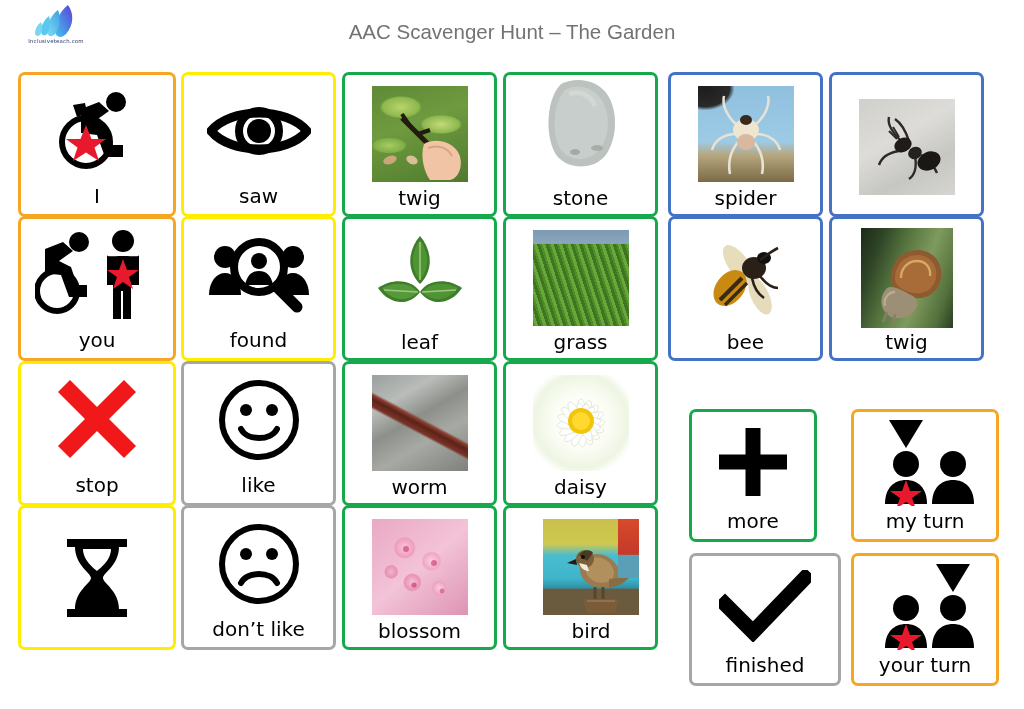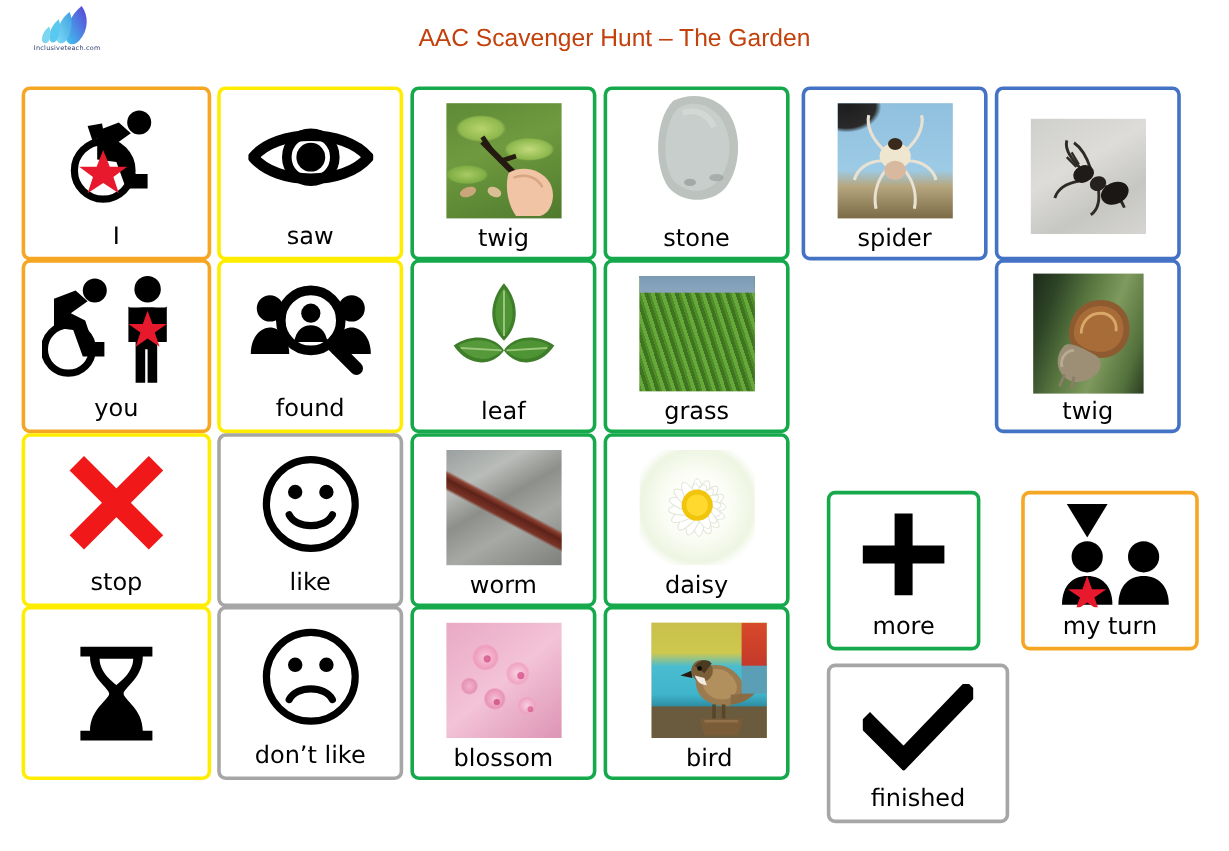--- a/index.html
+++ b/index.html
@@ -41,21 +41,21 @@
     color: #2a3a6b;
     font-family: "DejaVu Sans", sans-serif;
     white-space: nowrap;
   }
   #page-title {
     position: absolute;
     left: 0; top: 20px;
     width: 1024px;
     text-align: center;
     font-size: 20.5px;
-    color: #c2410c;
+    color: #737373;
     font-family: "Liberation Sans", sans-serif;
     font-weight: 400;
   }
 
   
   #board {
     position: absolute;
     left: 0; top: 0;
     width: 1024px; height: 709px;
   }
@@ -331,20 +331,41 @@
     <div class="label">leaf</div>
   </div>
 
   <div class="card photo" style="left:503px; top:216px; width:155px; height:145px; border-color:#15a94c;">
     <div class="art">
       <div class="photo-box ph-grass"></div>
     </div>
     <div class="label">grass</div>
   </div>
 
+  <div class="card photo" style="left:668px; top:216px; width:155px; height:145px; border-color:#4472c4;">
+    <div class="art">
+      <div class="photo-box ph-bee">
+        <svg width="96" height="96" viewBox="0 0 96 96" style="position:absolute;left:0;top:0;">
+          <ellipse cx="40" cy="34" rx="10" ry="22" fill="#e3d7ae" opacity=".85" transform="rotate(-35 40 34)"></ellipse>
+          <ellipse cx="62" cy="66" rx="9" ry="20" fill="#ded3ad" opacity=".8" transform="rotate(-25 62 66)"></ellipse>
+          <ellipse cx="32" cy="58" rx="14" ry="20" fill="#c98a12" transform="rotate(38 32 58)"></ellipse>
+          <path d="M22 70 L44 48" stroke="#3a2a14" stroke-width="4"></path>
+          <path d="M27 75 L49 53" stroke="#3a2a14" stroke-width="3.4"></path>
+          <ellipse cx="56" cy="38" rx="12" ry="11" fill="#2a2018"></ellipse>
+          <ellipse cx="66" cy="28" rx="7" ry="6" fill="#141010"></ellipse>
+          <g stroke="#2a2018" stroke-width="2.6" fill="none">
+            <path d="M54 48 C56 58 60 64 66 68"></path>
+            <path d="M62 46 C68 54 74 58 80 58"></path>
+            <path d="M62 30 C70 24 76 20 80 18"></path>
+          </g>
+        </svg>
+      </div>
+    </div>
+    <div class="label">bee</div>
+  </div>
 
   <div class="card photo" style="left:829px; top:216px; width:155px; height:145px; border-color:#4472c4;">
     <div class="art">
       <div class="photo-box tall ph-snail">
         <svg width="92" height="100" viewBox="0 0 92 100" style="position:absolute;left:0;top:0;">
           <path d="M30 54 C28 36 40 22 56 22 C72 22 82 34 80 50 C78 64 66 72 52 70 C40 68 32 62 30 54 Z" fill="#8e5a30"></path>
           <path d="M34 52 C33 38 43 27 56 27 C69 27 77 37 75 50 C73 61 63 67 52 65 C42 63 35 58 34 52 Z" fill="#a86c38"></path>
           <path d="M40 50 C40 40 47 33 56 33 C65 33 70 40 69 48" stroke="#d8a868" stroke-width="2.4" fill="none"></path>
           <path d="M26 60 C20 66 18 76 24 84 C30 92 42 92 50 86 C58 80 58 72 52 68 C44 64 32 56 26 60 Z" fill="#9c8f75"></path>
           <path d="M24 78 C22 70 28 64 34 64" stroke="#b7ab92" stroke-width="2.4" fill="none"></path>
@@ -496,14 +517,27 @@
 
   <div class="card" style="left:689px; top:553px; width:152px; height:133px; border-color:#a6a6a6;">
     <div class="art">
       <svg class="sym" width="92" height="72" viewBox="0 0 92 72">
         <path d="M6 34 L34 62 L86 8" stroke="#000" stroke-width="15" fill="none" stroke-linecap="square" stroke-linejoin="miter"></path>
       </svg>
     </div>
     <div class="label">finished</div>
   </div>
 
+  <div class="card" style="left:851px; top:553px; width:148px; height:133px; border-color:#f5a623;">
+    <div class="art">
+      <svg class="sym" width="112" height="88" viewBox="0 0 112 88">
+        <polygon points="67,2 101,2 84,30" fill="#000"></polygon>
+        <circle cx="37" cy="46" r="13" fill="#000"></circle>
+        <path d="M16 86 C16 70 25 62 37 62 C49 62 58 70 58 86 Z" fill="#000"></path>
+        <polygon points="37,62 41,73 53,73 43,80 47,91 37,84 27,91 31,80 21,73 33,73" fill="#e8192c"></polygon>
+        <circle cx="84" cy="46" r="13" fill="#000"></circle>
+        <path d="M63 86 C63 70 72 62 84 62 C96 62 105 70 105 86 Z" fill="#000"></path>
+      </svg>
+    </div>
+    <div class="label">your turn</div>
+  </div>
 
 </div>
 
 </body></html>

